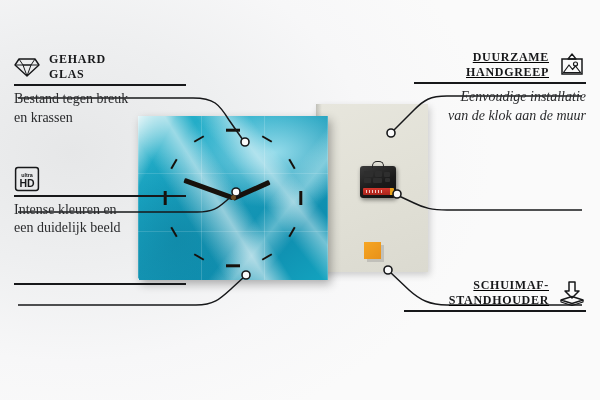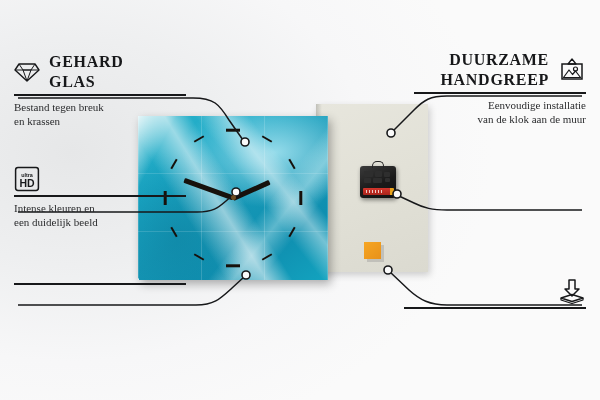--- a/index.html
+++ b/index.html
@@ -88,29 +88,29 @@
       linear-gradient(0deg, rgba(255,255,255,.14) 0 1px, transparent 1px) 0 58px/100% 58px;
   }
   .tick{ position:absolute; background:#17110c; }
   .hand{ position:absolute; background:#17110c; border-radius:1px; transform-origin:left center; }
   .pin{ position:absolute; left:93px; top:79px; width:5px; height:5px; border-radius:50%; background:#6b4b20; z-index:5;}
 
   
   .callout{ position:absolute; }
   .co-head{ display:flex; align-items:center; gap:9px; }
   .co-title{
-    font-weight:700; font-size:16px; letter-spacing:.7px; color:#17181a;
+    font-weight:700; font-size:12px; letter-spacing:.7px; color:#17181a;
     line-height:1.22; text-transform:uppercase; white-space:pre-line;
   }
   .rule{ height:1.7px; background:#17181a; margin-top:3px; }
-  .co-desc{ font-size:11px; color:#2a2b2d; line-height:1.33; margin-top:4px; white-space:pre-line; }
+  .co-desc{ font-size:14px; color:#2a2b2d; line-height:1.33; margin-top:4px; white-space:pre-line; }
   .left .co-head{ flex-direction:row; }
-  .right .co-head{ flex-direction:row-reverse; }
+  .right .co-head{ flex-direction:row-reverse;text-decoration:underline; }
   .right .co-title{ text-align:right; }
-  .right .co-desc{ text-align:right; }
+  .right .co-desc{ text-align:right;font-style:italic; }
   .ico{ flex:0 0 auto; color:#17181a; display:block; }
 
   .leaders{ position:absolute; inset:0; pointer-events:none; }
 </style>
 </head>
 <body>
 
 <div class="stage">
 
   <div class="product">
@@ -223,17 +223,19 @@
   </div>
 
 
   <div class="callout right" style="left:404px; top:278px; width:182px;">
     <div class="co-head">
       <svg class="ico" width="28" height="26" viewBox="0 0 28 26">
         <path d="M11,2 H17 V11 H21 L14,18 L7,11 H11 Z" fill="none" stroke="#17181a" stroke-width="1.5" stroke-linejoin="round"></path>
         <path d="M14,16.5 L25,20 L14,23.5 L3,20 Z" fill="none" stroke="#17181a" stroke-width="1.4" stroke-linejoin="round"></path>
         <path d="M3,20 V22 L14,25.5 L25,22 V20" fill="none" stroke="#17181a" stroke-width="1.2" stroke-linejoin="round"></path>
       </svg>
+      <div class="co-title">SCHUIMAF-
+STANDHOUDER</div>
     </div>
     <div class="rule"></div>
   </div>
 
 </div>
 
 </body></html>

